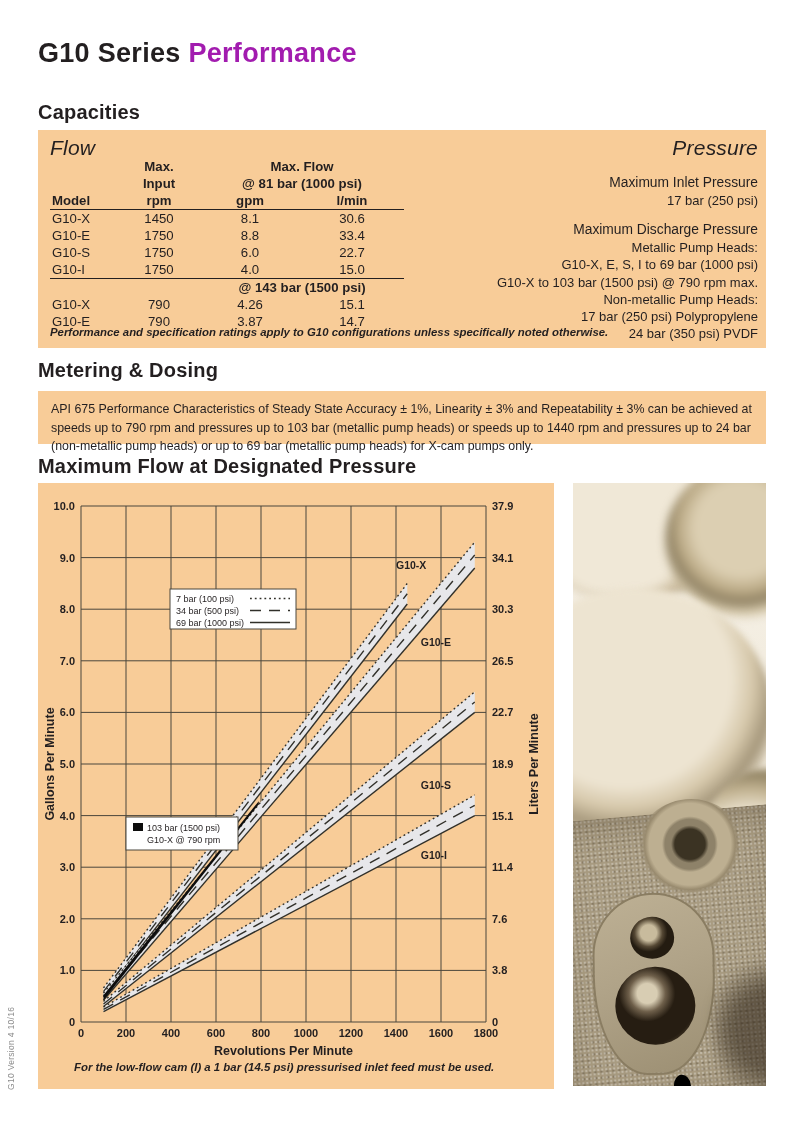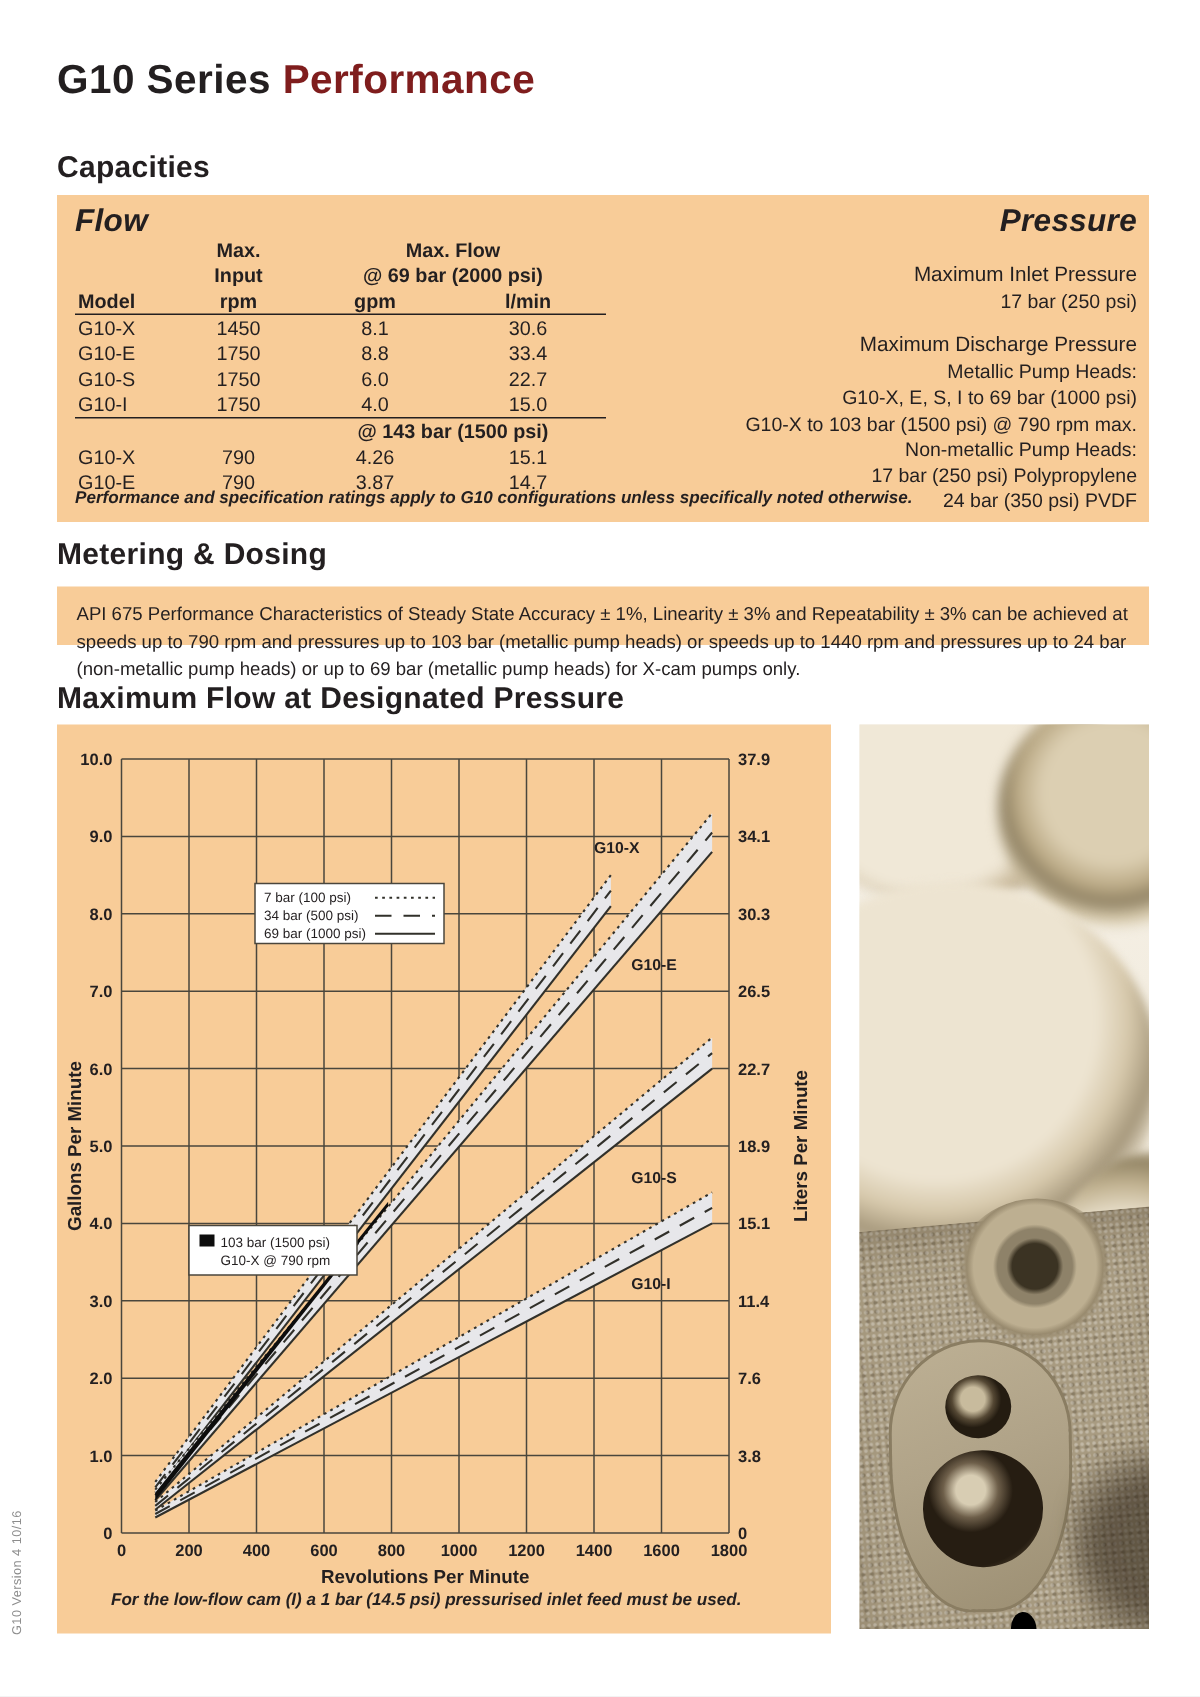--- a/index.html
+++ b/index.html
@@ -1,28 +1,28 @@
 <!DOCTYPE html>
 <html><head>
 <meta charset="utf-8">
 <style>
   html,body{margin:0;padding:0;background:#e9e9e9;}
   .page{position:relative;width:800px;height:1131px;background:#ffffff;overflow:hidden;
         font-family:"Liberation Sans",sans-serif;color:#231f20;}
   .abs{position:absolute;}
   
   .title{left:38px;top:38px;font-size:27px;font-weight:bold;letter-spacing:.3px;}
-  .title .orange{color:#7f1d1d;}
+  .title .orange{color:#a21caf;}
   .h2{font-size:20px;font-weight:bold;letter-spacing:.2px;}
   
   .panel{background:#F8CC98;}
   .cap-panel{left:38px;top:130px;width:728px;height:218px;}
-  .met-panel{left:38px;top:391px;width:728px;height:39px;}
+  .met-panel{left:38px;top:391px;width:728px;height:53px;}
   .chart-panel{left:38px;top:483px;width:516px;height:606px;}
-  .italic-h{font-style:italic;font-size:21px;font-weight:bold;letter-spacing:.2px;}
+  .italic-h{font-style:italic;font-size:21px;font-weight:normal;letter-spacing:.2px;}
   
   table.flow{border-collapse:collapse;font-size:13.2px;}
   table.flow td{padding:1px 2px;white-space:nowrap;}
   table.flow .c{text-align:center;}
   table.flow .b{font-weight:bold;}
   table.flow tr.rule td{border-bottom:1.5px solid #231f20;}
   table.flow tr.rule-top td{border-top:1.5px solid #231f20;}
   .foot-note{font-style:italic;font-size:11.4px;font-weight:600;}
   
   .pr{font-size:13px;line-height:1.32;text-align:right;}
@@ -95,21 +95,21 @@
     <table class="flow abs" style="left:12px;top:28px;">
       <tbody>
           <tr>
         <td style="width:64px;"></td>
         <td class="c b" style="width:78px;">Max.</td>
         <td class="c b" colspan="2" style="width:196px;">Max. Flow</td>
       </tr>
       <tr>
         <td></td>
         <td class="c b">Input</td>
-        <td class="c b" colspan="2">@ 69 bar (2000 psi)</td>
+        <td class="c b" colspan="2">@ 81 bar (1000 psi)</td>
       </tr>
       <tr class="rule">
         <td class="b">Model</td>
         <td class="c b">rpm</td>
         <td class="c b" style="width:96px;">gpm</td>
         <td class="c b" style="width:100px;">l/min</td>
       </tr>
       <tr>
         <td>G10-X</td>
         <td class="c">1450</td>

